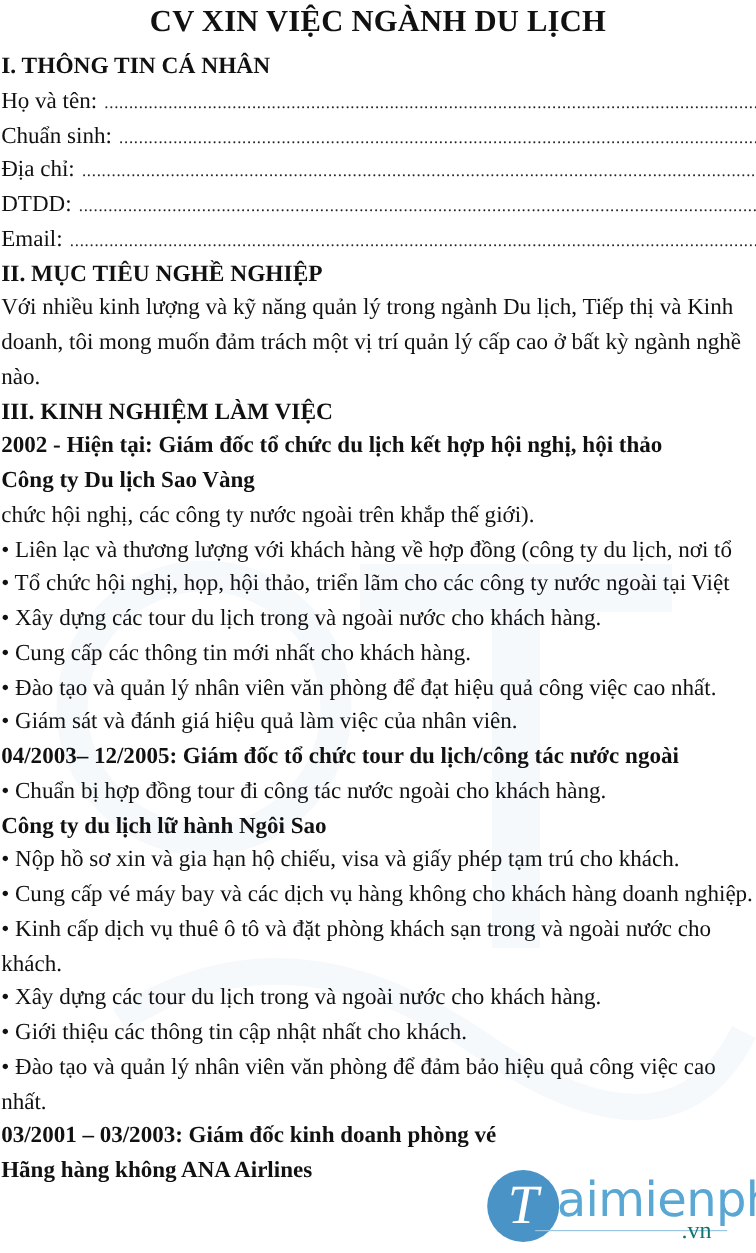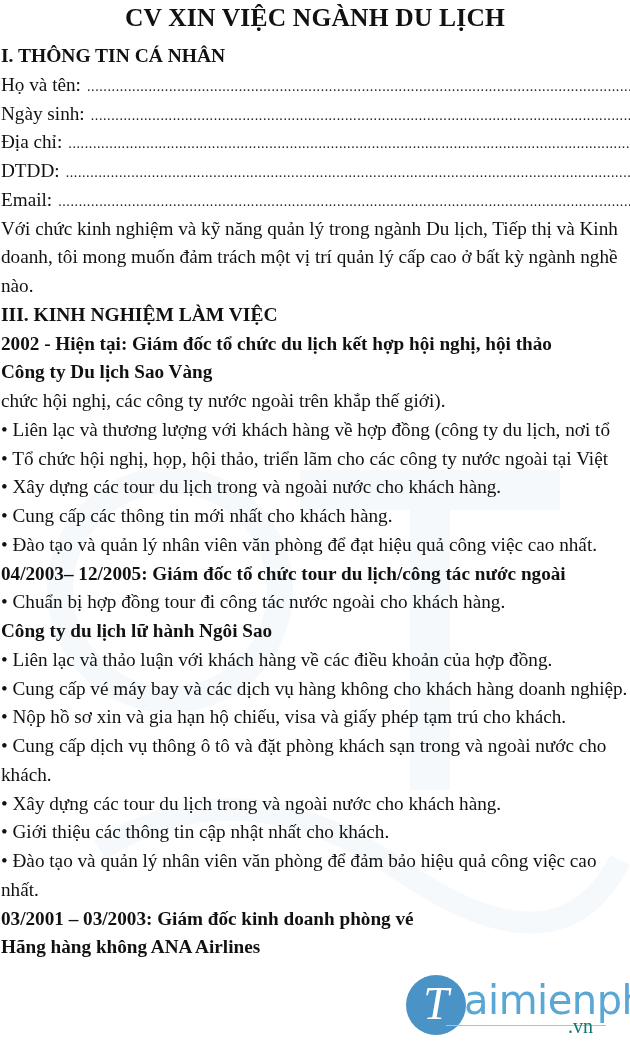--- a/index.html
+++ b/index.html
@@ -61,58 +61,59 @@
 
   <div class="content">
 
     <div class="line section">I. THÔNG TIN CÁ NHÂN</div>
 
     <div class="line field">
       <span>Họ và tên:</span>
       <span class="leader">...........................................................................................................................................................</span>
     </div>
     <div class="line field">
-      <span>Ngày sinh:</span>
+      <span>Chuẩn sinh:</span>
       <span class="leader">...........................................................................................................................................................</span>
     </div>
     <div class="line field">
       <span>Địa chỉ:</span>
       <span class="leader">...........................................................................................................................................................</span>
     </div>
     <div class="line field">
       <span>DTDD:</span>
       <span class="leader">...........................................................................................................................................................</span>
     </div>
     <div class="line field">
       <span>Email:</span>
       <span class="leader">...........................................................................................................................................................</span>
     </div>
 
-    <div class="line">Với chức kinh nghiệm và kỹ năng quản lý trong ngành Du lịch, Tiếp thị và Kinh</div>
+    <div class="line section">II. MỤC TIÊU NGHỀ NGHIỆP</div>
+    <div class="line">Với nhiều kinh lượng và kỹ năng quản lý trong ngành Du lịch, Tiếp thị và Kinh</div>
     <div class="line">doanh, tôi mong muốn đảm trách một vị trí quản lý cấp cao ở bất kỳ ngành nghề</div>
     <div class="line">nào.</div>
 
     <div class="line section">III. KINH NGHIỆM LÀM VIỆC</div>
 
     <div class="line bold">2002 - Hiện tại: Giám đốc tổ chức du lịch kết hợp hội nghị, hội thảo</div>
     <div class="line bold">Công ty Du lịch Sao Vàng</div>
     <div class="line">chức hội nghị, các công ty nước ngoài trên khắp thế giới).</div>
     <div class="line">• Liên lạc và thương lượng với khách hàng về hợp đồng (công ty du lịch, nơi tổ</div>
     <div class="line">• Tổ chức hội nghị, họp, hội thảo, triển lãm cho các công ty nước ngoài tại Việt</div>
     <div class="line">• Xây dựng các tour du lịch trong và ngoài nước cho khách hàng.</div>
     <div class="line">• Cung cấp các thông tin mới nhất cho khách hàng.</div>
     <div class="line">• Đào tạo và quản lý nhân viên văn phòng để đạt hiệu quả công việc cao nhất.</div>
+    <div class="line">• Giám sát và đánh giá hiệu quả làm việc của nhân viên.</div>
 
     <div class="line bold">04/2003– 12/2005: Giám đốc tổ chức tour du lịch/công tác nước ngoài</div>
     <div class="line">• Chuẩn bị hợp đồng tour đi công tác nước ngoài cho khách hàng.</div>
     <div class="line bold">Công ty du lịch lữ hành Ngôi Sao</div>
-    <div class="line">• Liên lạc và thảo luận với khách hàng về các điều khoản của hợp đồng.</div>
+    <div class="line">• Nộp hồ sơ xin và gia hạn hộ chiếu, visa và giấy phép tạm trú cho khách.</div>
     <div class="line">• Cung cấp vé máy bay và các dịch vụ hàng không cho khách hàng doanh nghiệp.</div>
-    <div class="line">• Nộp hồ sơ xin và gia hạn hộ chiếu, visa và giấy phép tạm trú cho khách.</div>
-    <div class="line">• Cung cấp dịch vụ thông ô tô và đặt phòng khách sạn trong và ngoài nước cho</div>
+    <div class="line">• Kinh cấp dịch vụ thuê ô tô và đặt phòng khách sạn trong và ngoài nước cho</div>
     <div class="line">khách.</div>
     <div class="line">• Xây dựng các tour du lịch trong và ngoài nước cho khách hàng.</div>
     <div class="line">• Giới thiệu các thông tin cập nhật nhất cho khách.</div>
     <div class="line">• Đào tạo và quản lý nhân viên văn phòng để đảm bảo hiệu quả công việc cao</div>
     <div class="line">nhất.</div>
 
     <div class="line bold">03/2001 – 03/2003: Giám đốc kinh doanh phòng vé</div>
     <div class="line bold">Hãng hàng không ANA Airlines</div>
   </div>
 

